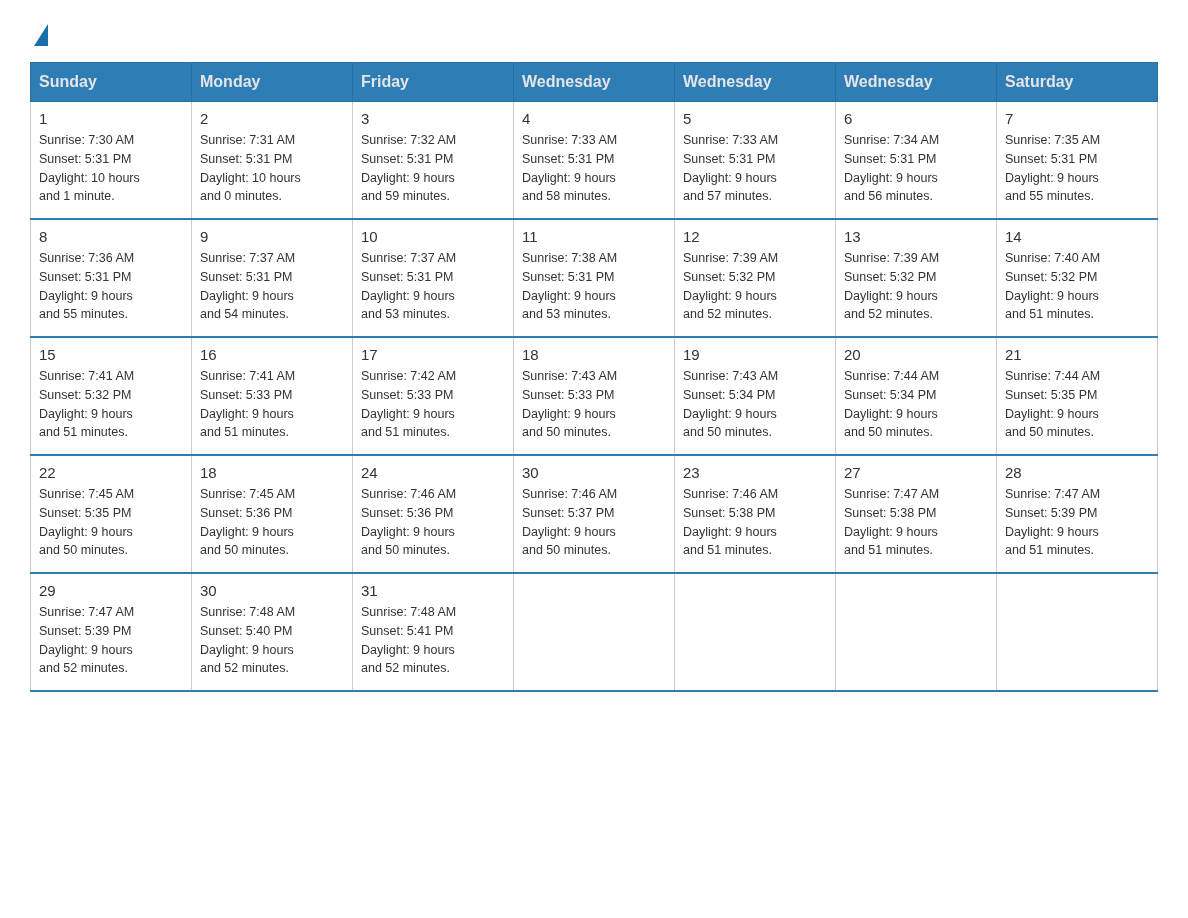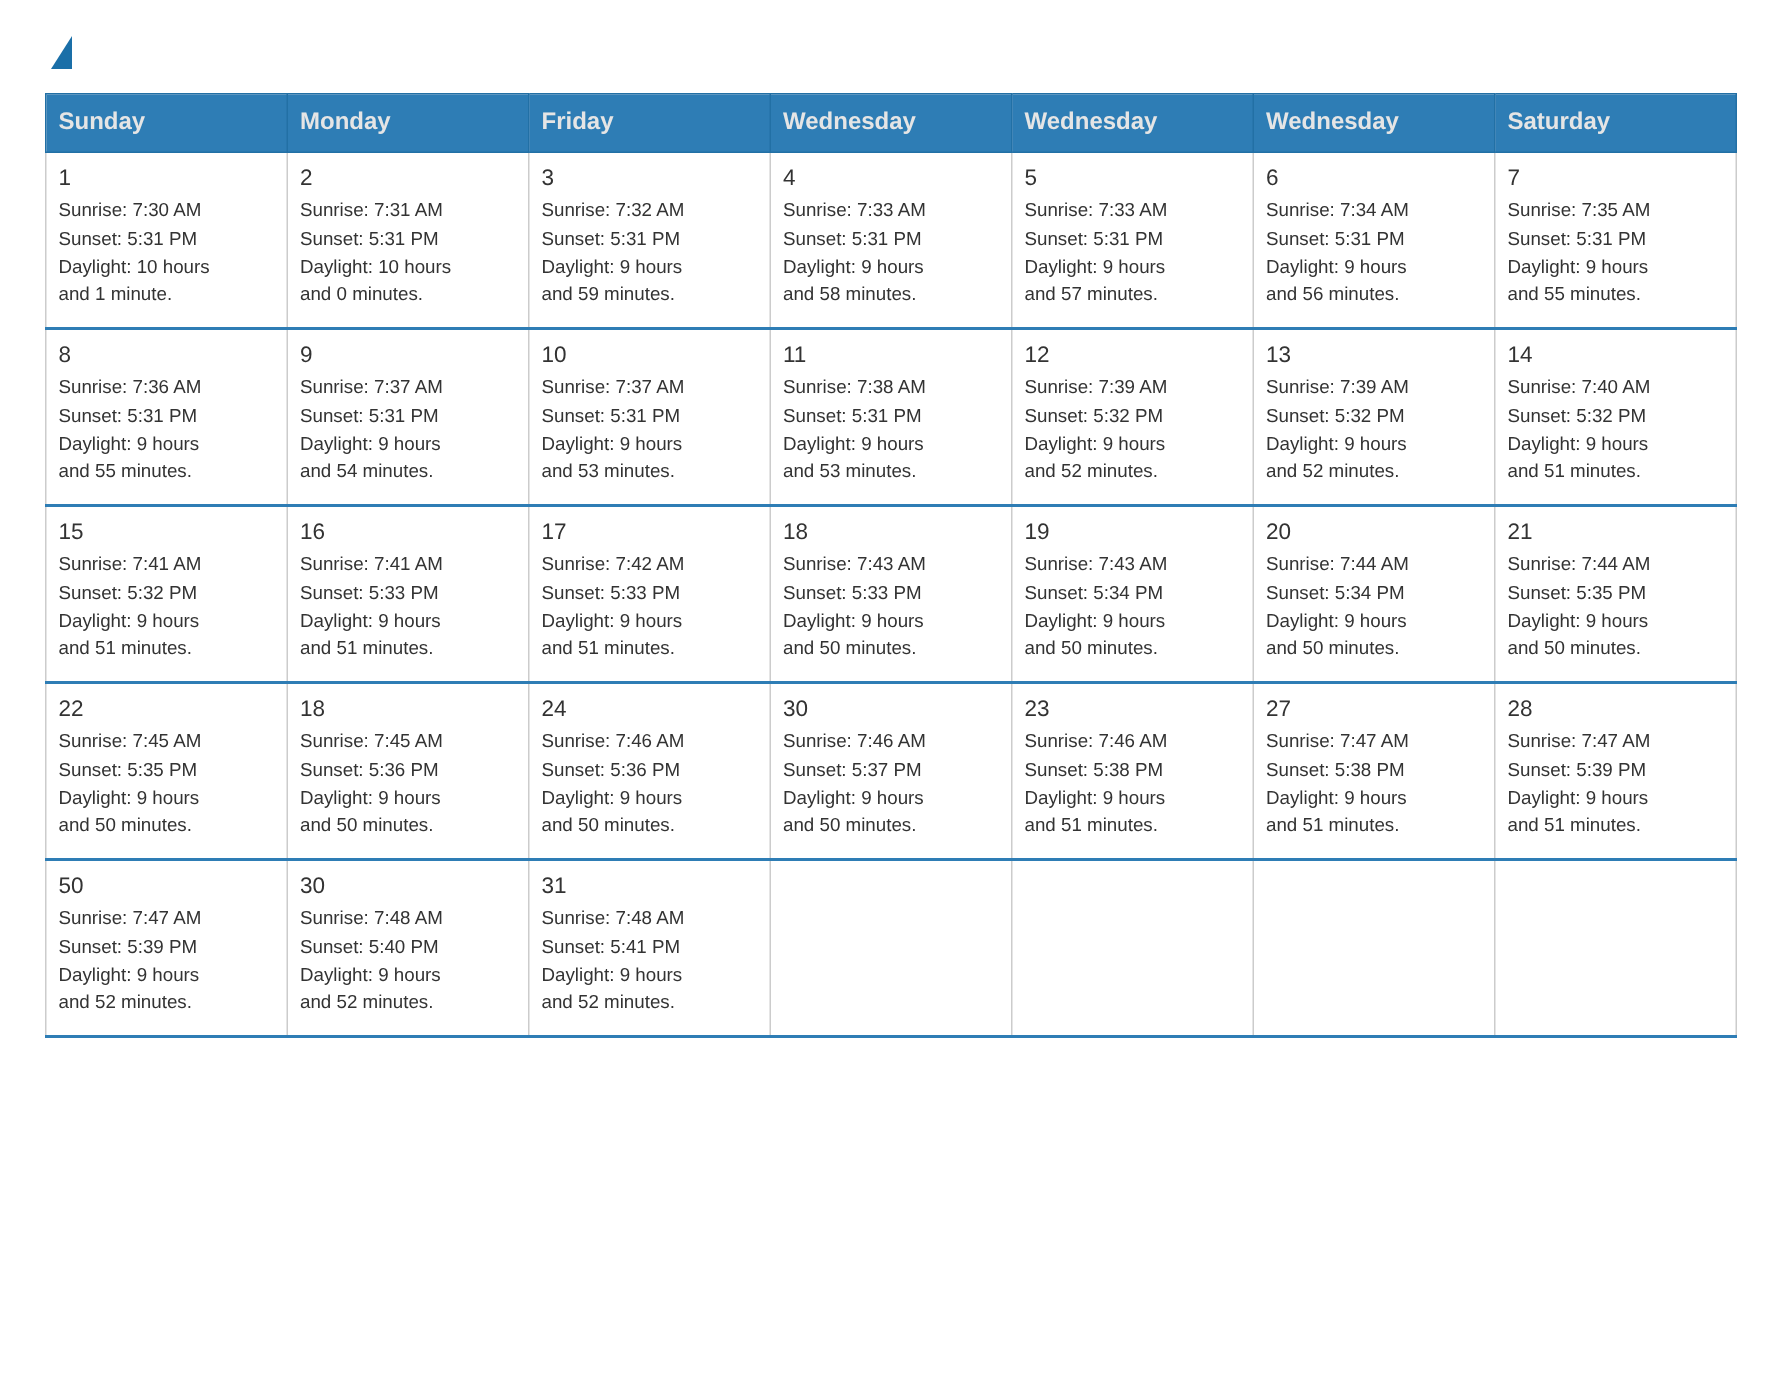--- a/index.html
+++ b/index.html
@@ -171,21 +171,21 @@
       <tr>
         <td><span class="day-num">22</span><span class="day-info">Sunrise: 7:45 AM<br>Sunset: 5:35 PM<br>Daylight: 9 hours<br>and 50 minutes.</span></td>
         <td><span class="day-num">18</span><span class="day-info">Sunrise: 7:45 AM<br>Sunset: 5:36 PM<br>Daylight: 9 hours<br>and 50 minutes.</span></td>
         <td><span class="day-num">24</span><span class="day-info">Sunrise: 7:46 AM<br>Sunset: 5:36 PM<br>Daylight: 9 hours<br>and 50 minutes.</span></td>
         <td><span class="day-num">30</span><span class="day-info">Sunrise: 7:46 AM<br>Sunset: 5:37 PM<br>Daylight: 9 hours<br>and 50 minutes.</span></td>
         <td><span class="day-num">23</span><span class="day-info">Sunrise: 7:46 AM<br>Sunset: 5:38 PM<br>Daylight: 9 hours<br>and 51 minutes.</span></td>
         <td><span class="day-num">27</span><span class="day-info">Sunrise: 7:47 AM<br>Sunset: 5:38 PM<br>Daylight: 9 hours<br>and 51 minutes.</span></td>
         <td><span class="day-num">28</span><span class="day-info">Sunrise: 7:47 AM<br>Sunset: 5:39 PM<br>Daylight: 9 hours<br>and 51 minutes.</span></td>
       </tr>
       <tr>
-        <td><span class="day-num">50</span><span class="day-info">Sunrise: 7:47 AM<br>Sunset: 5:39 PM<br>Daylight: 9 hours<br>and 52 minutes.</span></td>
+        <td><span class="day-num">29</span><span class="day-info">Sunrise: 7:47 AM<br>Sunset: 5:39 PM<br>Daylight: 9 hours<br>and 52 minutes.</span></td>
         <td><span class="day-num">30</span><span class="day-info">Sunrise: 7:48 AM<br>Sunset: 5:40 PM<br>Daylight: 9 hours<br>and 52 minutes.</span></td>
         <td><span class="day-num">31</span><span class="day-info">Sunrise: 7:48 AM<br>Sunset: 5:41 PM<br>Daylight: 9 hours<br>and 52 minutes.</span></td>
         <td class="empty-cell"></td>
         <td class="empty-cell"></td>
         <td class="empty-cell"></td>
         <td class="empty-cell"></td>
       </tr>
     </tbody>
 </table>
 

